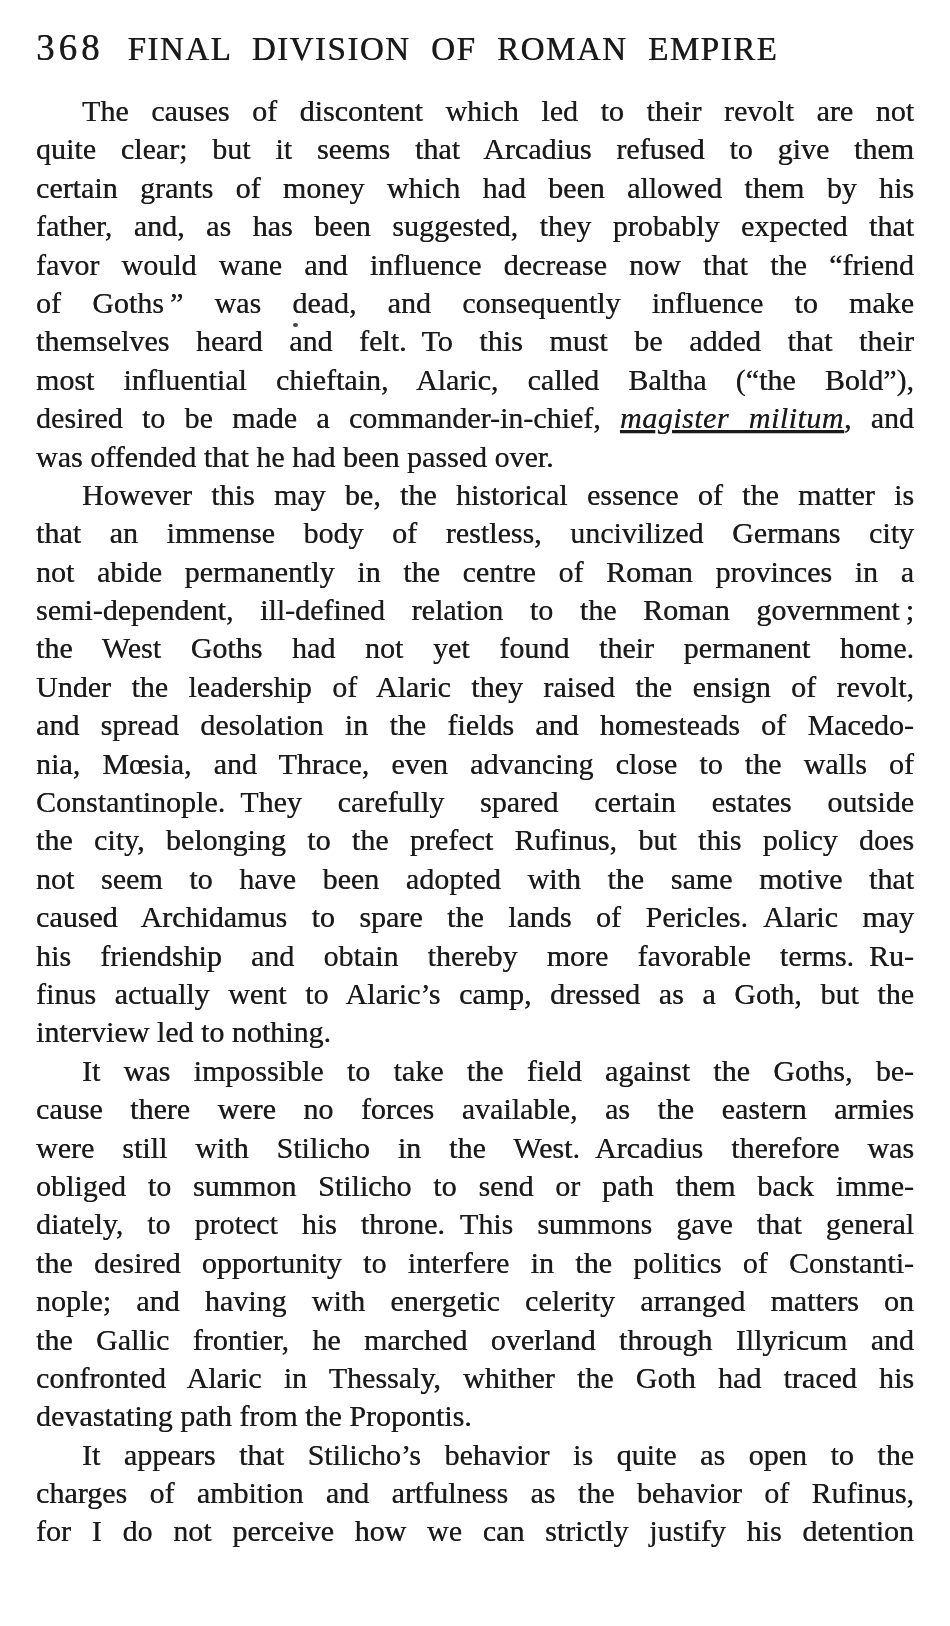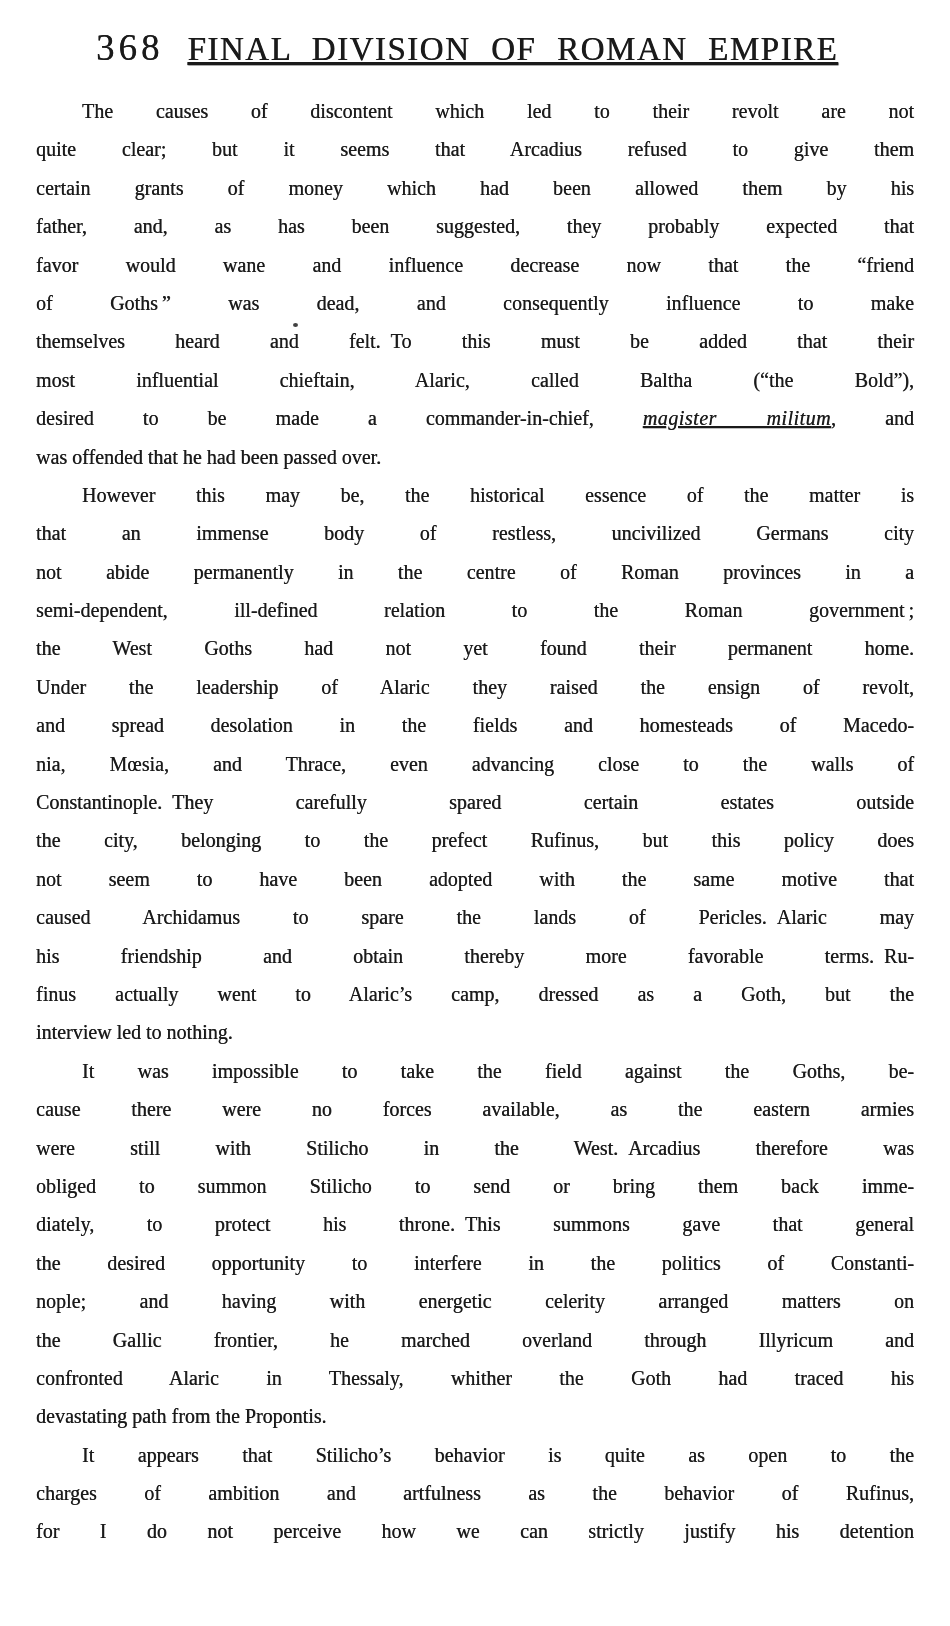--- a/index.html
+++ b/index.html
@@ -18,46 +18,44 @@
   }
   
   .running-head {
     position: absolute;
     top: 26px;
     left: 36px;
     right: 52px;
     display: flex;
     align-items: baseline;
     white-space: nowrap;
-    justify-content: center;
   }
   .page-number {
     font-size: 37px;
     letter-spacing: 4px;
     margin-right: 24px;
     text-shadow: 0.4px 0.4px 0.4px rgba(20,20,20,0.85);
   }
   .running-title {
     margin: 0;
     font-size: 33px;
     font-weight: normal;
     letter-spacing: 1.5px;
     word-spacing: 11px;
     text-shadow: 0.5px 0.4px 0.4px rgba(20,20,20,0.9);
-    text-decoration: underline;
   }
   
   .text-block {
     position: absolute;
     top: 92px;
     left: 36px;
     width: 878px;
   }
   .line {
-    font-size: 20px;
+    font-size: 30px;
     line-height: 38.4px;
     height: 38.4px;
     text-align: justify;
     text-align-last: justify;
     text-justify: inter-word;
     white-space: normal;
     overflow: visible;
     text-shadow: 0.35px 0.35px 0.3px rgba(20,20,20,0.8);
   }
   .line.para-first { text-indent: 46px; }
@@ -109,21 +107,21 @@
       <div class="line"><span>Constantinople. They carefully spared certain estates outside</span></div>
       <div class="line"><span>the city, belonging to the prefect Rufinus, but this policy does</span></div>
       <div class="line"><span>not seem to have been adopted with the same motive that</span></div>
       <div class="line"><span>caused Archidamus to spare the lands of Pericles. Alaric may</span></div>
       <div class="line"><span>his friendship and obtain thereby more favorable terms. Ru-</span></div>
       <div class="line"><span>finus actually went to Alaric’s camp, dressed as a Goth, but the</span></div>
       <div class="line para-last"><span>interview led to nothing.</span></div>
       <div class="line para-first"><span>It was impossible to take the field against the Goths, be-</span></div>
       <div class="line"><span>cause there were no forces available, as the eastern armies</span></div>
       <div class="line"><span>were still with Stilicho in the West. Arcadius therefore was</span></div>
-      <div class="line"><span>obliged to summon Stilicho to send or bring them back imme-</span></div>
+      <div class="line"><span>obliged to summon Stilicho to send or path them back imme-</span></div>
       <div class="line"><span>diately, to protect his throne. This summons gave that general</span></div>
       <div class="line"><span>the desired opportunity to interfere in the politics of Constanti-</span></div>
       <div class="line"><span>nople; and having with energetic celerity arranged matters on</span></div>
       <div class="line"><span>the Gallic frontier, he marched overland through Illyricum and</span></div>
       <div class="line"><span>confronted Alaric in Thessaly, whither the Goth had traced his</span></div>
       <div class="line para-last"><span>devastating path from the Propontis.</span></div>
       <div class="line para-first"><span>It appears that Stilicho’s behavior is quite as open to the</span></div>
       <div class="line"><span>charges of ambition and artfulness as the behavior of Rufinus,</span></div>
       <div class="line"><span>for I do not perceive how we can strictly justify his detention</span></div>
     </main>

